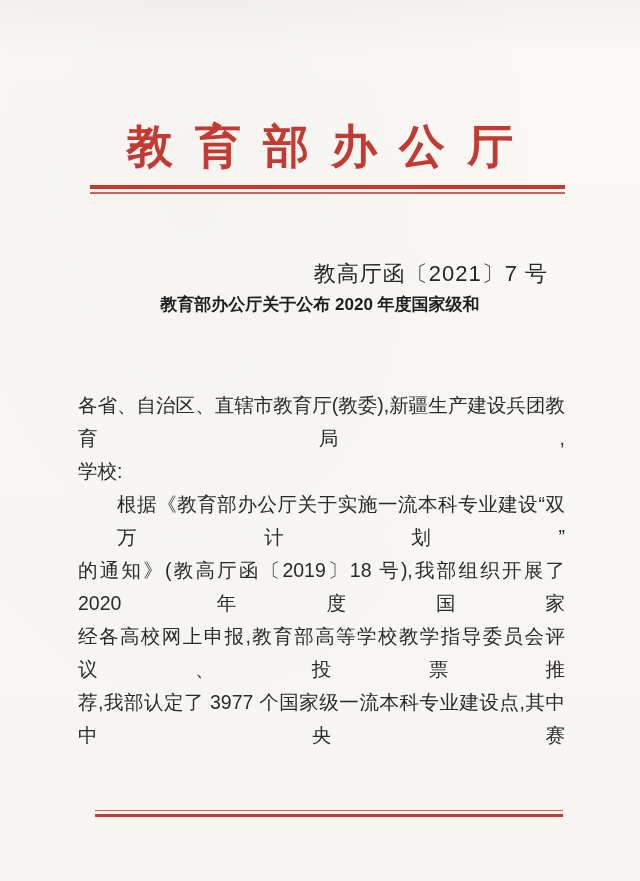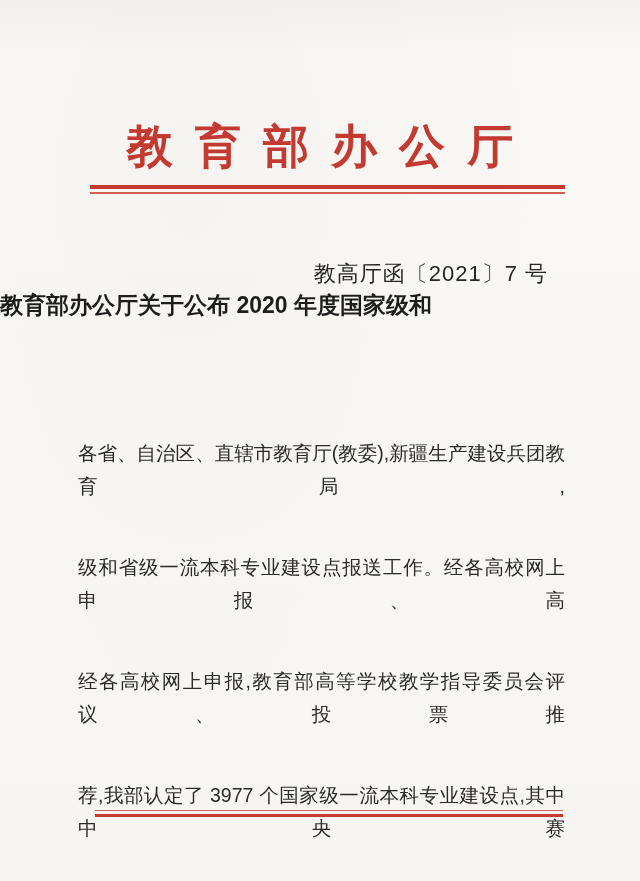--- a/index.html
+++ b/index.html
@@ -47,37 +47,37 @@
     right: 92px;
     font-size: 22px;
     letter-spacing: 1px;
     margin-top: 40px;
   }
   .notice-title {
     position: absolute;
     top: 283px;
     left: 0;
     width: 100%;
-    font-size: 23px;
+    text-align: center;
+    font-size: 17px;
     font-weight: bold;
     line-height: 44px;
     color: #1d1d1d;
   }
   .body-block {
     position: absolute;
     top: 389px;
     left: 78px;
     width: 487px;
     font-size: 19.5px;
     line-height: 33px;
     color: #2a2a2a;
   }
   .line {
     white-space: nowrap;
-    margin-top: 48px;
   }
   .line.just {
     white-space: normal;
     text-align: justify;
     text-align-last: justify;
     text-justify: inter-character;
   }
   .line.indent {
     padding-left: 2em;
   }
@@ -101,22 +101,24 @@
   <div class="header-separator"></div>
 
   <div class="doc-number">教高厅函〔2021〕7 号</div>
 
   <div class="notice-title">
     <div>教育部办公厅关于公布 2020 年度国家级和</div>
   </div>
 
   <div class="body-block">
     <div class="line just">各省、自治区、直辖市教育厅(教委),新疆生产建设兵团教育局,</div>
+    <div class="line">学校:</div>
 
-    <div class="line just">级和省级一流本科专业建设点报送工作。经各高校网上申报、高</div>
+    <div class="line just indent">根据《教育部办公厅关于实施一流本科专业建设“双万计划”</div>
+    <div class="line just">的通知》(教高厅函〔2019〕18 号),我部组织开展了 2020 年度国家</div>
     <div class="line just">经各高校网上申报,教育部高等学校教学指导委员会评议、投票推</div>
     <div class="line just">荐,我部认定了 3977 个国家级一流本科专业建设点,其中中央赛</div>
 
   </div>
 
   <div class="footer-separator"></div>
 
 </div>
 
 </body></html>

